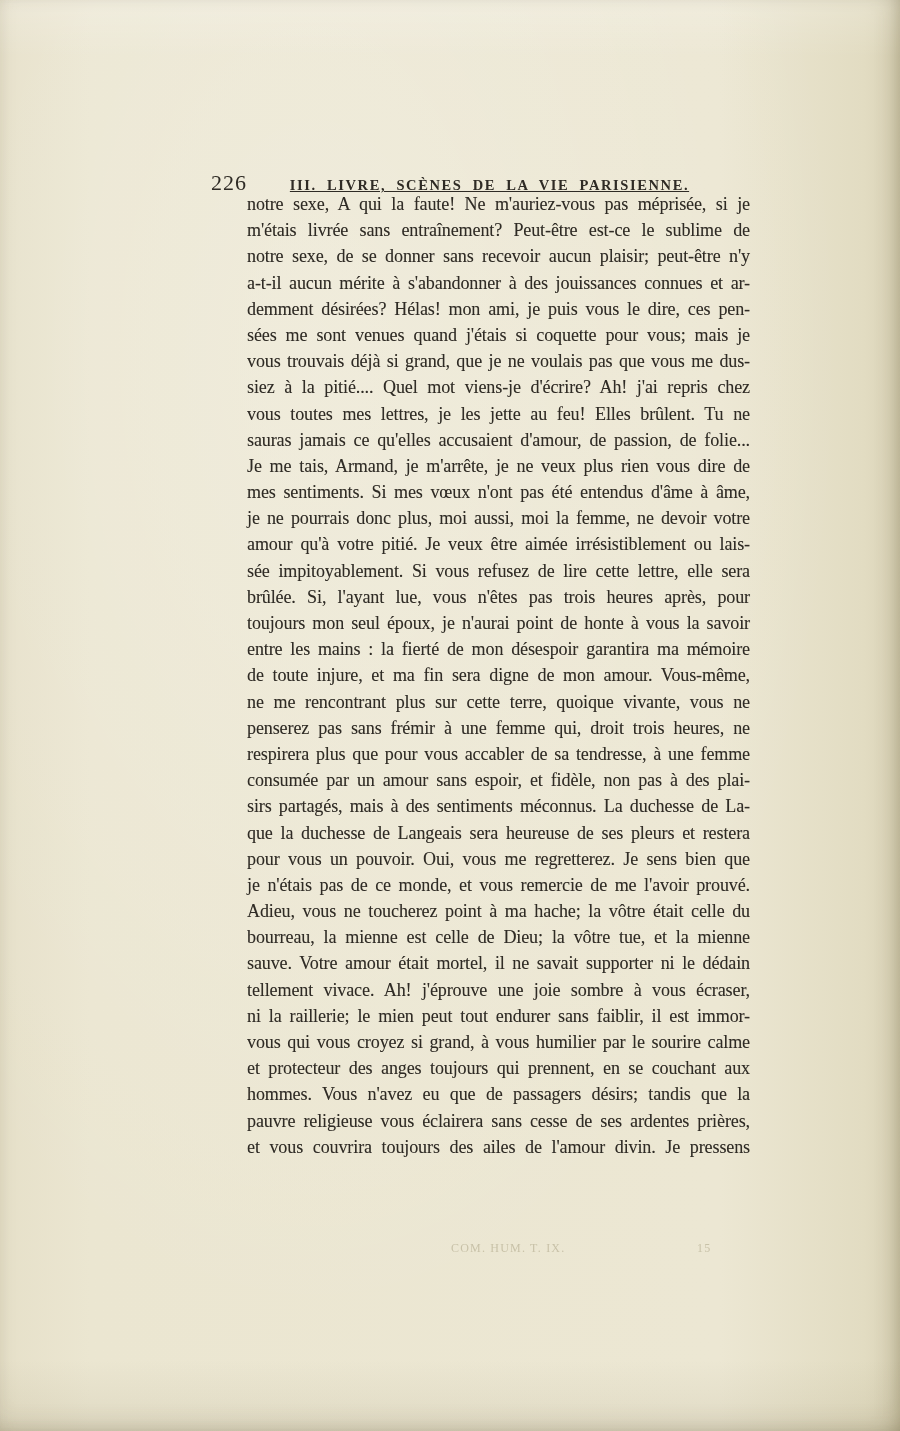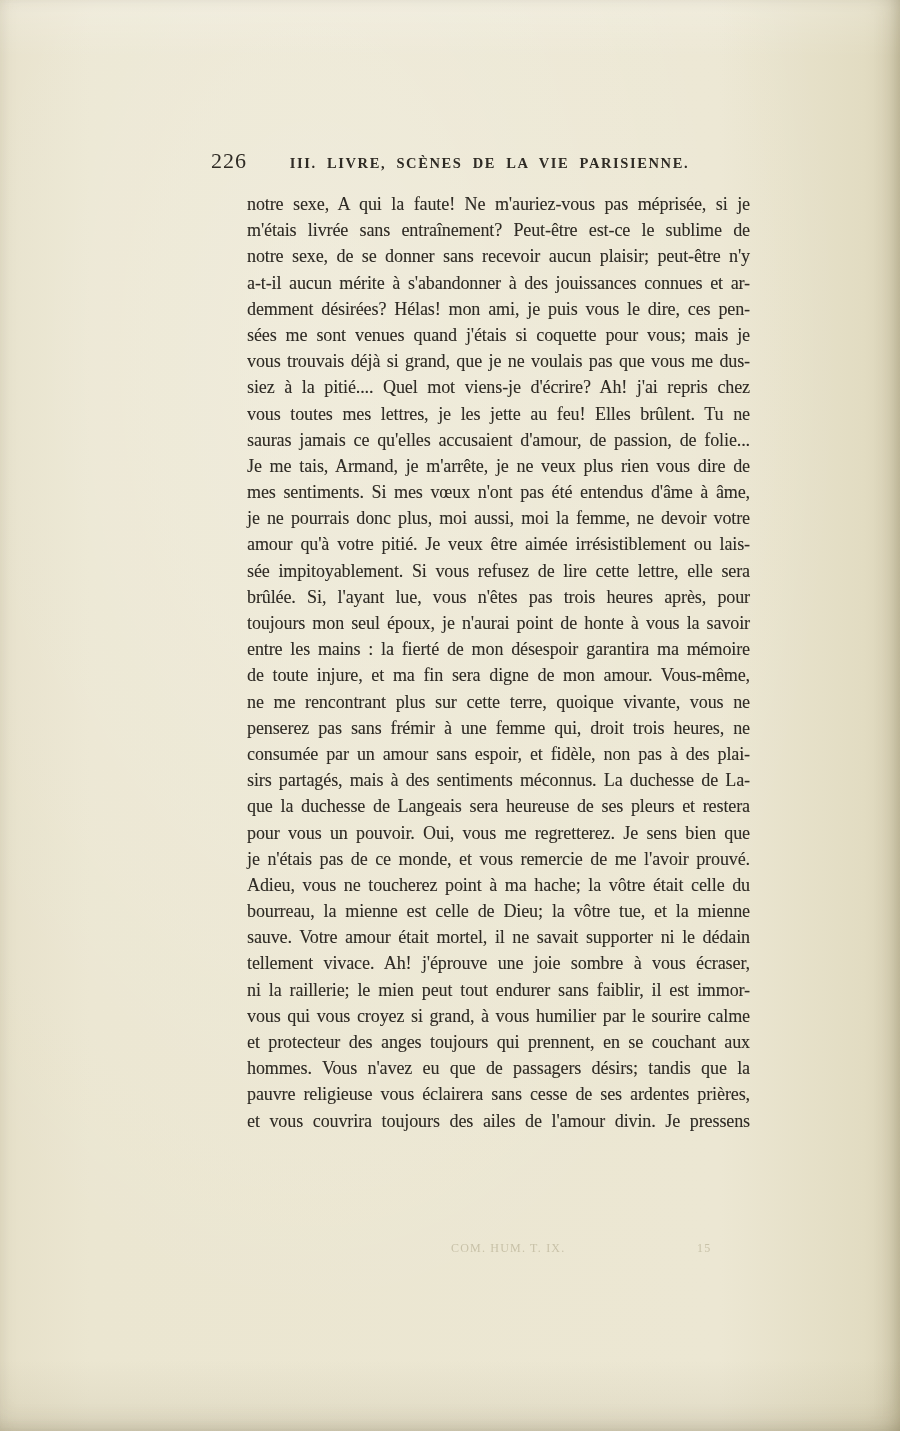--- a/index.html
+++ b/index.html
@@ -23,39 +23,40 @@
       radial-gradient(ellipse at 35% 25%, rgba(255,255,255,0.22), rgba(255,255,255,0) 65%),
       linear-gradient(90deg, #e6e0c9 0%, #ebe6d1 10%, #ece7d3 80%, #e2dcc2 96%, #d9d2b6 100%);
     background-color:var(--paper);
     box-shadow:
       inset -14px 0 26px -16px rgba(90,80,45,0.45),
       inset 0 -18px 30px -22px rgba(90,80,45,0.30),
       inset 10px 0 24px -20px rgba(90,80,45,0.25);
   }
   .header{
     position:absolute;
-    top:148px;left:211px;width:503px;
+    top:170px;left:211px;width:503px;
     display:flex;align-items:baseline;
   }
   .pagenum{
     font-size:22px;
     letter-spacing:1px;
     color:var(--ink);
     flex:0 0 auto;
   }
   .running-title{
     flex:1 1 auto;
     text-align:center;
     font-size:14.5px;
     font-weight:bold;
     letter-spacing:1.6px;
     word-spacing:5px;
     padding-left:18px;
     color:var(--ink);
     white-space:nowrap;
+    text-decoration:underline;
   }
   .body-text{
     position:absolute;
     top:191px;left:211px;width:503px;margin-left:36px;
   }
   .line{
     height:26.2px;
     line-height:26.2px;
     font-size:18px;
     letter-spacing:-0.1px;
@@ -102,20 +103,21 @@
       <div class="line">mes sentiments. Si mes vœux n'ont pas été entendus d'âme à âme,</div>
       <div class="line">je ne pourrais donc plus, moi aussi, moi la femme, ne devoir votre</div>
       <div class="line">amour qu'à votre pitié. Je veux être aimée irrésistiblement ou lais-</div>
       <div class="line">sée impitoyablement. Si vous refusez de lire cette lettre, elle sera</div>
       <div class="line">brûlée. Si, l'ayant lue, vous n'êtes pas trois heures après, pour</div>
       <div class="line">toujours mon seul époux, je n'aurai point de honte à vous la savoir</div>
       <div class="line">entre les mains : la fierté de mon désespoir garantira ma mémoire</div>
       <div class="line">de toute injure, et ma fin sera digne de mon amour. Vous-même,</div>
       <div class="line">ne me rencontrant plus sur cette terre, quoique vivante, vous ne</div>
       <div class="line">penserez pas sans frémir à une femme qui, droit trois heures, ne</div>
+      <div class="line">respirera plus que pour vous accabler de sa tendresse, à une femme</div>
       <div class="line">consumée par un amour sans espoir, et fidèle, non pas à des plai-</div>
       <div class="line">sirs partagés, mais à des sentiments méconnus. La duchesse de La-</div>
       <div class="line">que la duchesse de Langeais sera heureuse de ses pleurs et restera</div>
       <div class="line">pour vous un pouvoir. Oui, vous me regretterez. Je sens bien que</div>
       <div class="line">je n'étais pas de ce monde, et vous remercie de me l'avoir prouvé.</div>
       <div class="line">Adieu, vous ne toucherez point à ma hache; la vôtre était celle du</div>
       <div class="line">bourreau, la mienne est celle de Dieu; la vôtre tue, et la mienne</div>
       <div class="line">sauve. Votre amour était mortel, il ne savait supporter ni le dédain</div>
       <div class="line">tellement vivace. Ah! j'éprouve une joie sombre à vous écraser,</div>
       <div class="line">ni la raillerie; le mien peut tout endurer sans faiblir, il est immor-</div>

